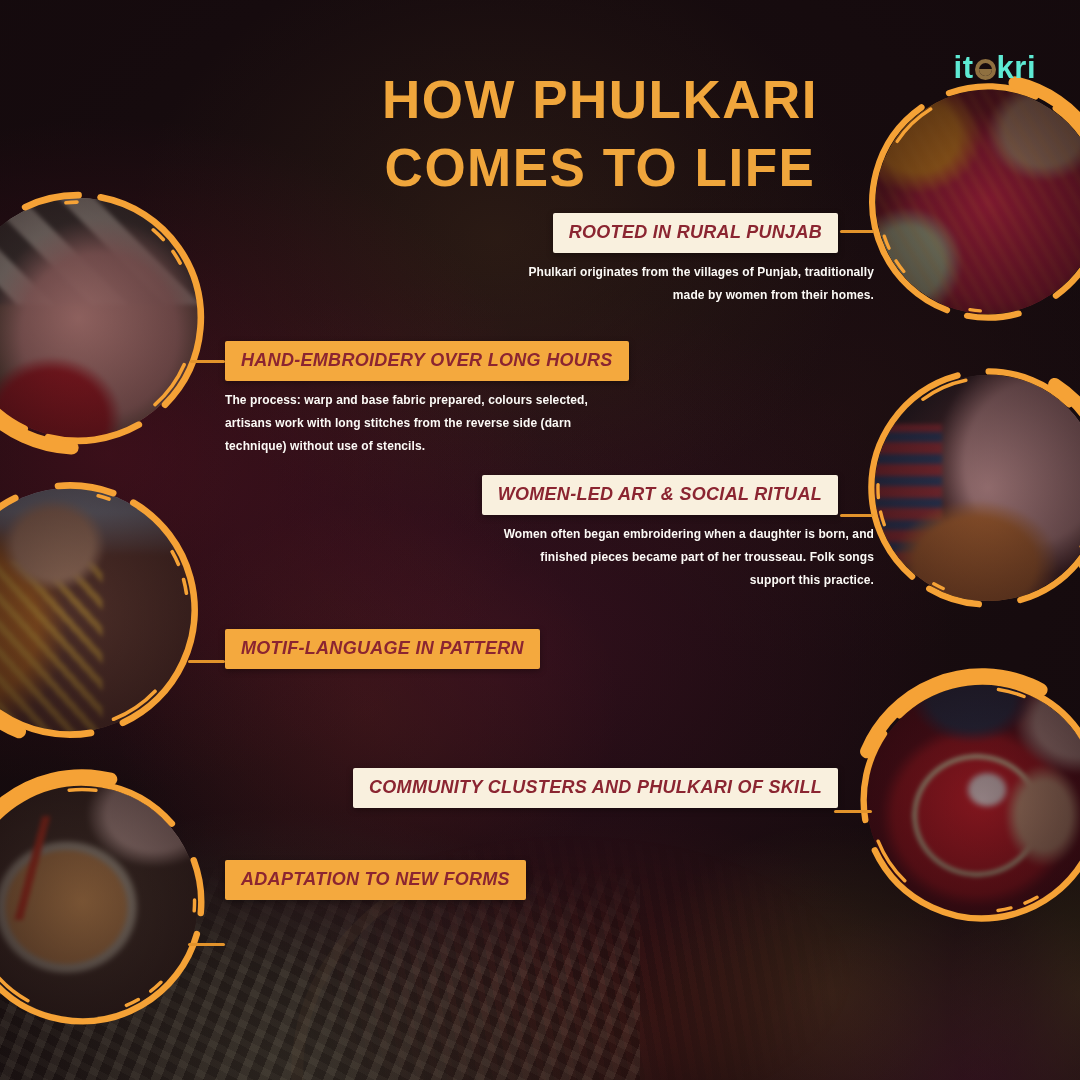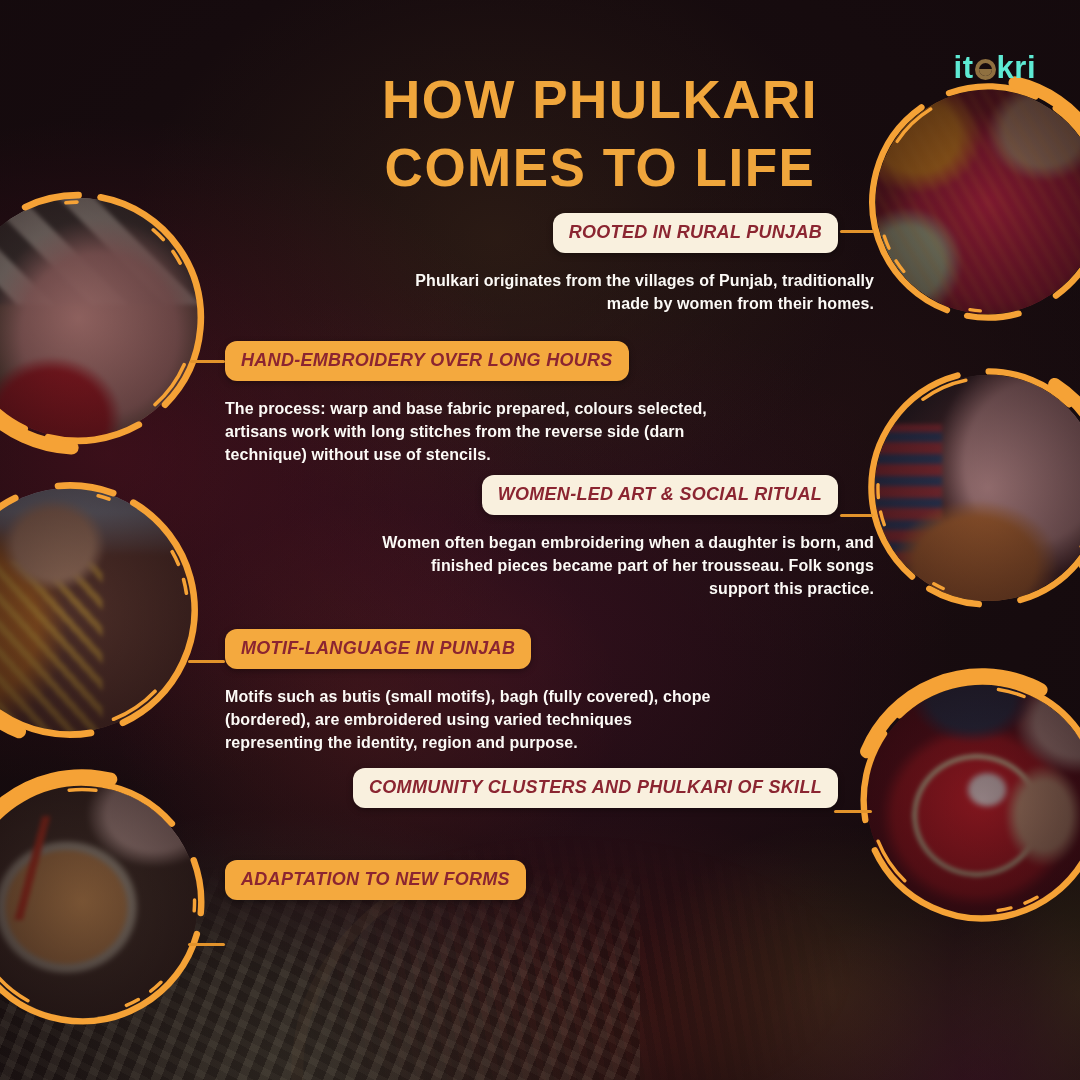--- a/index.html
+++ b/index.html
@@ -105,26 +105,26 @@
   .logo-o{display:inline-block;width:.68em;height:.68em;border:.13em solid #8F7040;
     border-radius:50%;position:relative;overflow:hidden;margin:0 1px;
     vertical-align:-0.06em;box-sizing:border-box;}
   .logo-o::after{content:"";position:absolute;left:-12%;right:-12%;bottom:-6%;height:58%;
     background:#8F7040;border-radius:0 0 50% 50%;}
   
   .sec{position:absolute;z-index:5;}
   .sec-r{right:206px;text-align:right;}
   .sec-l{left:225px;text-align:left;}
   .sec-r .hbox{margin-right:36px;}
-  .hbox{display:inline-block;padding:9px 16px 10px;border-radius:12px;
+  .hbox{display:inline-block;padding:9px 16px 10px;border-radius:2px;
     font-style:italic;font-weight:bold;font-size:18px;letter-spacing:.3px;
     color:#8B2531;white-space:nowrap;box-shadow:0 2px 6px rgba(0,0,0,.35);}
   .hbox.cream{background:#F9F0DE;}
   .hbox.orange{background:#F4A93E;}
-  .body{margin:16px 0 0;font-size:16px;font-weight:bold;line-height:23px;
+  .body{margin:8px 0 0;font-size:12px;font-weight:bold;line-height:23px;
     color:#FCFAF6;white-space:pre-line;letter-spacing:.1px;}
   .s1{top:213px;} .s2{top:341px;} .s3{top:475px;}
   .s4{top:629px;} .s5{top:768px;} .s6{top:860px;}
   .conn{position:absolute;height:3px;background:#E2932B;z-index:5;border-radius:2px;}
   .c1{top:230px;left:840px;width:34px;}
   .c2{top:360px;left:190px;width:35px;}
   .c3{top:514px;left:840px;width:33px;}
   .c4{top:660px;left:188px;width:37px;}
   .c5{top:810px;left:834px;width:38px;}
   .c6{top:943px;left:188px;width:37px;}
@@ -212,24 +212,21 @@
 finished pieces became part of her trousseau. Folk songs
 support this practice.</p>
   </section>
   <section class="sec sec-l s2">
     <div class="hbox orange">HAND-EMBROIDERY OVER LONG HOURS</div>
     <p class="body">The process: warp and base fabric prepared, colours selected,
 artisans work with long stitches from the reverse side (darn
 technique) without use of stencils.</p>
   </section>
   <section class="sec sec-l s4">
-    <div class="hbox orange">MOTIF-LANGUAGE IN PUNJAB</div>
-    <p class="body">Motifs such as butis (small motifs), bagh (fully covered), chope
-(bordered), are embroidered using varied techniques
-representing the identity, region and purpose.</p>
+    <div class="hbox orange">MOTIF-LANGUAGE IN PATTERN</div>
   </section>
   <section class="sec sec-r s5">
     <div class="hbox cream">COMMUNITY CLUSTERS AND PHULKARI OF SKILL</div>
   </section>
   <section class="sec sec-l s6">
     <div class="hbox orange">ADAPTATION TO NEW FORMS</div>
   </section>
 
   <div class="conn c1"></div>
   <div class="conn c2"></div>

